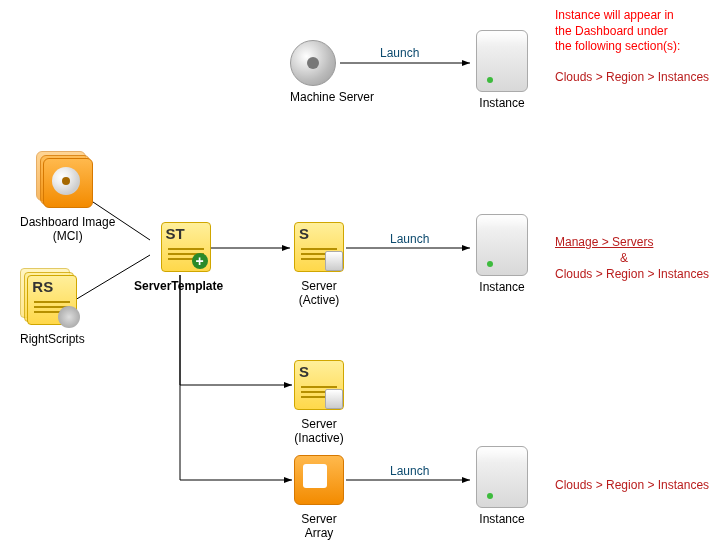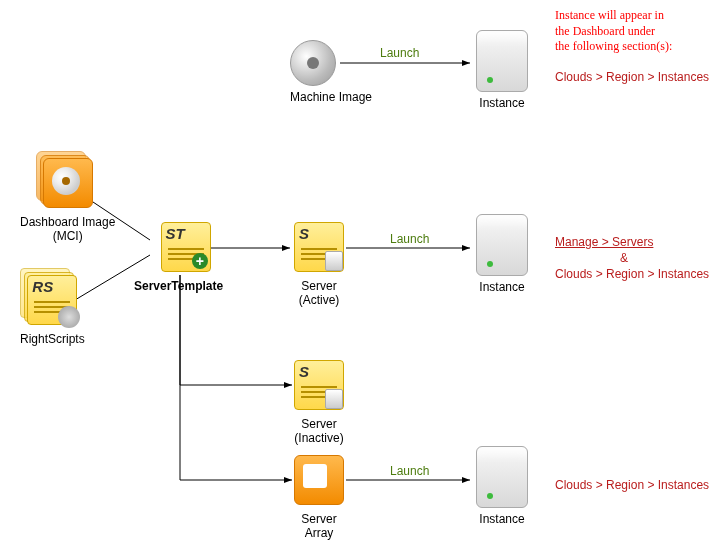--- a/index.html
+++ b/index.html
@@ -25,37 +25,36 @@
     left: 0;
     top: 0;
     width: 725px;
     height: 540px;
   }
   .note {
     position: absolute;
     color: #ff0000;
     font-size: 12px;
     line-height: 1.3;
-    font-family: Liberation Serif, serif;
   }
   .path-label {
     position: absolute;
     font-size: 12px;
     color: #b91c1c;
     line-height: 1.3;
   }
   .edge-label {
     position: absolute;
     font-size: 12px;
-    color: #4d7c0f;
+    color: #0c4a6e;
     text-align: right;
   }
 
   
-  .icon { width: 48px; height: 48px; display: inline-block; position: relative; font-style: italic; }
+  .icon { width: 48px; height: 48px; display: inline-block; position: relative; }
   .icon-orange { background: linear-gradient(#ffb94d,#f38b00); border: 1px solid #d67800; border-radius: 6px; }
   .icon-yellow { background: linear-gradient(#ffef9a,#ffd84a); border: 1px solid #d0a600; border-radius: 4px; }
   .stack::before {
     content: "";
     position: absolute;
     left: -4px; top: -4px;
     width: 48px; height: 48px;
     border-radius: inherit;
     background: inherit;
     border: inherit;
@@ -193,21 +192,21 @@
 
   <path d="M180,275 L180,385 L292,385" fill="none" stroke="#000" stroke-width="1" marker-end="url(#arrow)"></path>
 
   <path d="M180,275 L180,480 L292,480" fill="none" stroke="#000" stroke-width="1" marker-end="url(#arrow)"></path>
 
   <line x1="346" y1="480" x2="470" y2="480" stroke="#000" stroke-width="1" marker-end="url(#arrow)"></line>
 </svg>
 
 <div class="node" style="left:290px; top:40px;">
   <div class="disc"></div>
-  <div class="label">Machine Image</div>
+  <div class="label">Machine Server</div>
 </div>
 <div class="edge-label" style="left:380px; top:46px;">Launch</div>
 <div class="node" style="left:476px; top:30px;">
   <div class="tower">
       <div class="led"></div>
     </div>
   <div class="label">Instance</div>
 </div>
 <div class="note" style="left:555px; top:8px; white-space:pre;">Instance will appear in
 the Dashboard under

